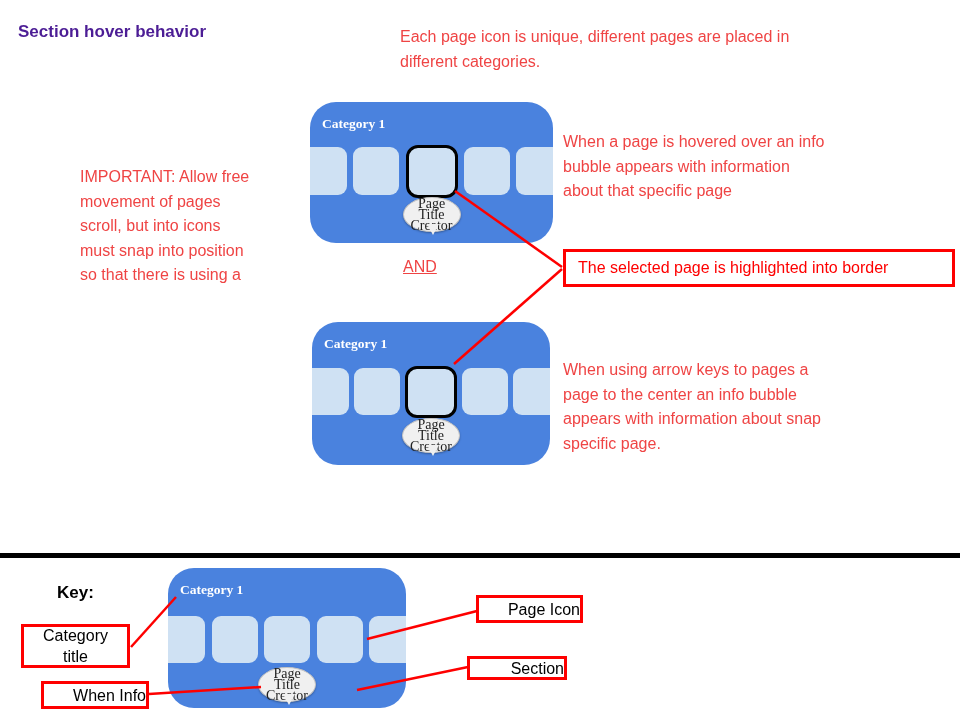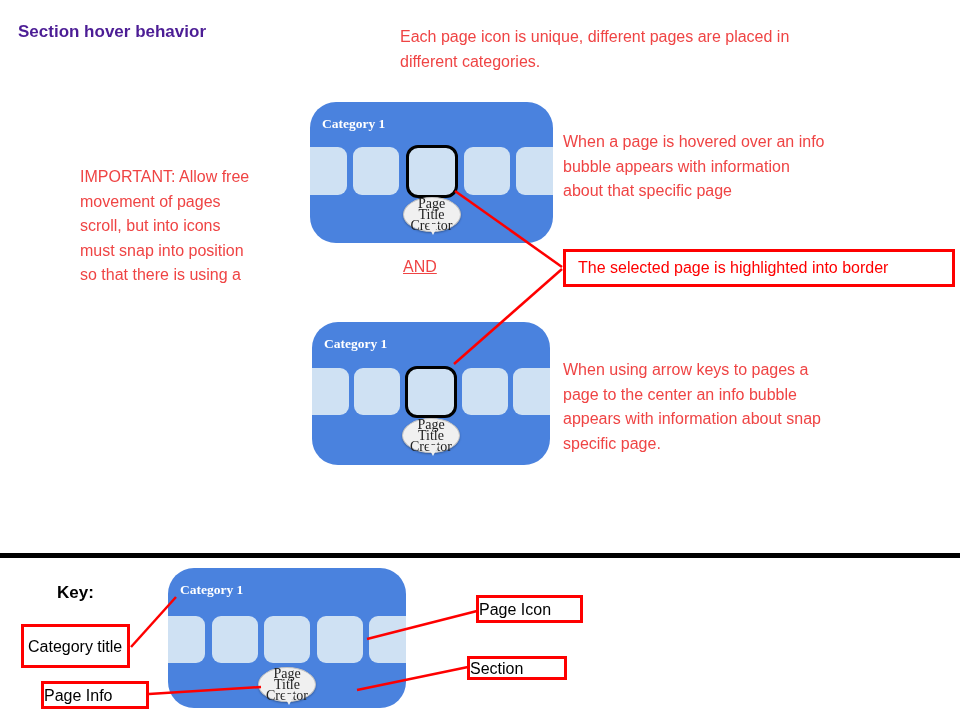--- a/index.html
+++ b/index.html
@@ -79,24 +79,24 @@
     border:6px solid transparent; border-top:11px solid #f0f0f0;
   }
 
   
   #divider { left:0; top:553px; width:960px; height:5px; background:#000; }
 
   
   .key-label {
     position:absolute; background:#fff; border:3px solid #fe0000;
     color:#000; font-size:16px; line-height:21px; text-align:center;
-    display:flex; align-items:center; justify-content:flex-start;
+    display:flex; align-items:center; justify-content:flex-end;
     z-index:4;
   }
-  #label-category-title { left:21px;  top:624px; width:109px; height:44px; padding:0 4px; }
+  #label-category-title { left:21px;  top:624px; width:109px; height:44px; padding:0 14px; }
   #label-page-info      { left:41px;  top:681px; width:108px; height:28px; }
   #label-page-icon      { left:476px; top:595px; width:107px; height:28px; }
   #label-section        { left:467px; top:656px; width:100px; height:24px; }
 
   
   #connector-overlay {
     position:absolute; left:0; top:0; width:960px; height:720px;
     pointer-events:none; z-index:5;
   }
 </style>
@@ -183,21 +183,21 @@
   <div class="bubble">
     <span>Page Title</span>
     <span>Creator</span>
   </div>
 </div>
 
 <div class="key-label" id="label-category-title">
   <span>Category title</span>
 </div>
 <div class="key-label" id="label-page-info">
-  <span>Page Info</span>
+  <span>When Info</span>
 </div>
 <div class="key-label" id="label-page-icon">
   <span>Page Icon</span>
 </div>
 <div class="key-label" id="label-section">
   <span>Section</span>
 </div>
 
 <svg id="connector-overlay" viewBox="0 0 960 720" xmlns="http://www.w3.org/2000/svg">
   <line x1="455" y1="191" x2="562" y2="267" stroke="#fe0000" stroke-width="2.5"></line>

